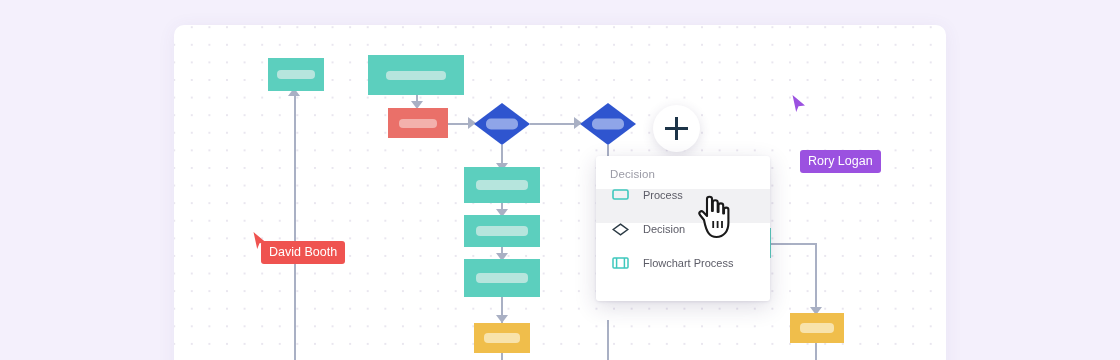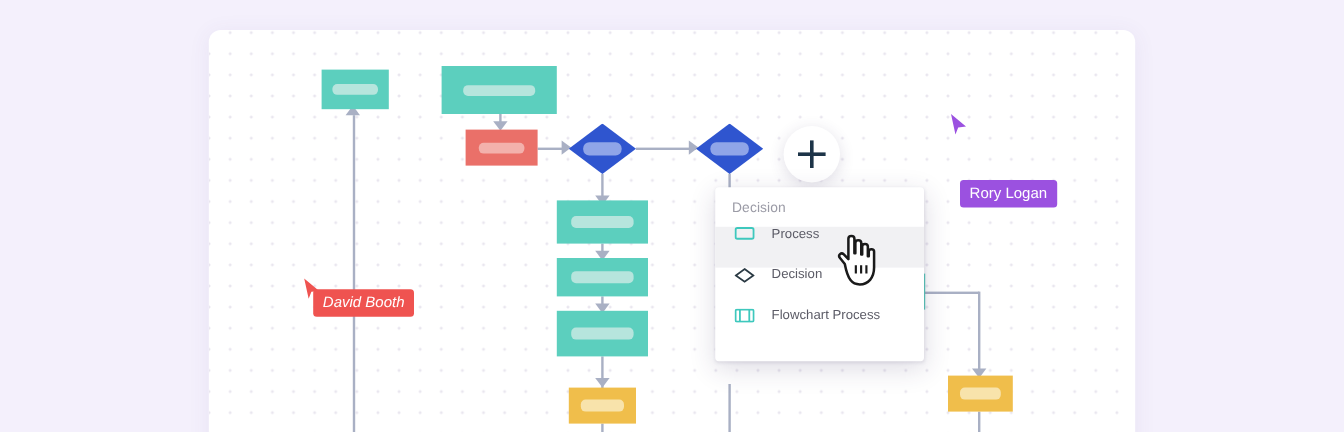--- a/index.html
+++ b/index.html
@@ -215,21 +215,21 @@
       <line x1="27.6" y1="31" x2="27.6" y2="38" stroke="#1a1a1a" stroke-width="1.8"></line>
       <line x1="32" y1="31" x2="32" y2="38" stroke="#1a1a1a" stroke-width="1.8"></line>
     </svg>
   </div>
 
   <div class="ptr" style="left:252px;top:231px;">
     <svg width="16" height="20" viewBox="0 0 16 20">
         <path d="M1.5 1 L14 11.5 L7.5 12.2 L5.2 18 Z" fill="#ef5350"></path>
       </svg>
   </div>
-  <div class="tag tag-red" style="left:261px;top:241px;font-style:italic;">David Booth</div>
+  <div class="tag tag-red" style="left:261px;top:241px;">David Booth</div>
 
   <div class="ptr" style="left:791px;top:94px;">
     <svg width="16" height="20" viewBox="0 0 16 20">
         <path d="M1.5 1 L14 11.5 L7.5 12.2 L5.2 18 Z" fill="#9b51e0"></path>
       </svg>
   </div>
   <div class="tag tag-purple" style="left:800px;top:104px;margin-top:46px;">Rory Logan</div>
 
 </div>
 

